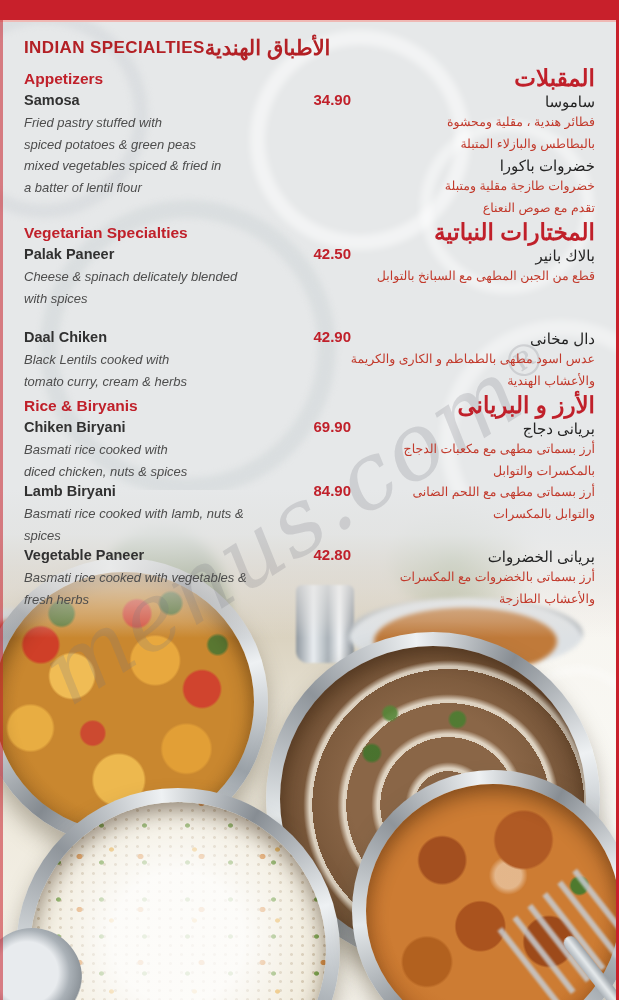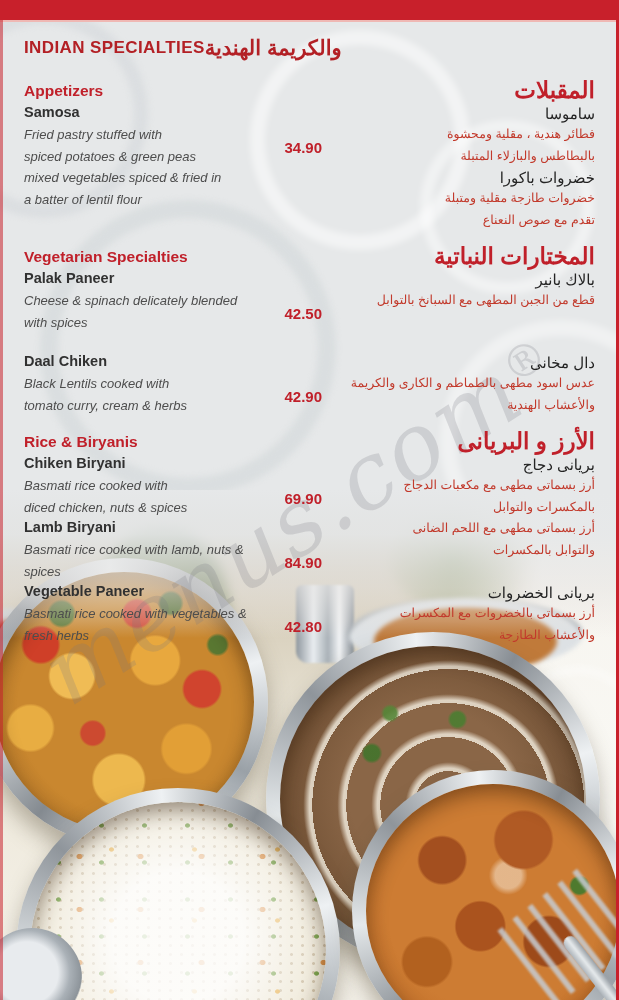--- a/index.html
+++ b/index.html
@@ -21,30 +21,30 @@
   
   .watermark{position:absolute;left:52px;top:628px;z-index:2;transform:rotate(-33deg);
              transform-origin:0 50%;white-space:nowrap;font-family:"DejaVu Serif",serif;
              font-style:italic;font-size:92px;letter-spacing:2px;color:rgba(120,120,126,.22);}
   .watermark .reg{font-size:44px;vertical-align:28px;letter-spacing:0;}
   
   .menu{position:relative;z-index:4;padding:22px 24px 0 24px;}
   .page-head{display:flex;align-items:center;margin-top:9px;height:34px;}
   .title-en{color:#b32025;font-weight:bold;font-size:17px;letter-spacing:.4px;}
   .title-ar{color:#b32025;font-weight:bold;font-size:21px;}
-  .sec-head{display:flex;justify-content:space-between;align-items:center;height:25px;margin-top:13px;}
+  .sec-head{display:flex;justify-content:space-between;align-items:center;height:25px;margin-top:1px;}
   .sec-en{color:#c0202a;font-weight:bold;font-size:15.5px;}
   .sec-ar{color:#c0202a;font-weight:bold;font-size:23px;}
   .item{display:flex;justify-content:space-between;}
   .gap-before{margin-top:19px;}
   .item-en{width:300px;position:relative;}
   .name-row{height:21px;position:relative;}
   .iname{font-weight:bold;font-size:14.5px;color:#313131;}
-  .price{position:absolute;left:218px;top:0;width:80px;text-align:right;
-         color:#c0202a;font-weight:bold;font-size:15px;margin-top:36px;}
+  .price{position:absolute;left:247px;top:0;width:80px;text-align:right;
+         color:#c0202a;font-weight:bold;font-size:15px;}
   .desc{font-style:italic;font-size:13px;color:#4d4d4d;line-height:21.5px;}
   .item-ar{flex:1;padding-left:8px;}
   .aname{font-size:15px;color:#242424;line-height:21px;}
   .adesc{font-size:12.5px;color:#c23a2c;line-height:21.5px;}
   
   .photo{position:absolute;left:0;top:490px;width:619px;height:510px;overflow:hidden;z-index:1;}
   .photo-base{position:absolute;inset:0;background:linear-gradient(180deg,#a89c86 0%,#c0b59c 9%,
               #d5ccb8 22%,#e5dfd0 42%,#efeadd 62%,#f5f2ea 100%);}
   .cloth-right{position:absolute;right:0;top:0;width:170px;height:100%;
                background:linear-gradient(90deg,rgba(250,249,245,0),rgba(250,249,245,.92) 55%);}
@@ -172,21 +172,21 @@
   </div>
 
   <div class="watermark">
     <span>menus.com</span><span class="reg">®</span>
   </div>
 
   <div class="menu">
 
     <div class="page-head">
       <span class="title-en">INDIAN SPECIALTIES</span>
-      <span class="title-ar" dir="rtl">والكريمة الهندية</span>
+      <span class="title-ar" dir="rtl">الأطباق الهندية</span>
     </div>
 
     <div class="sec-head">
       <span class="sec-en">Appetizers</span>
       <span class="sec-ar" dir="rtl">المقبلات</span>
     </div>
 
     <div class="item">
       <div class="item-en">
         <div class="name-row">

